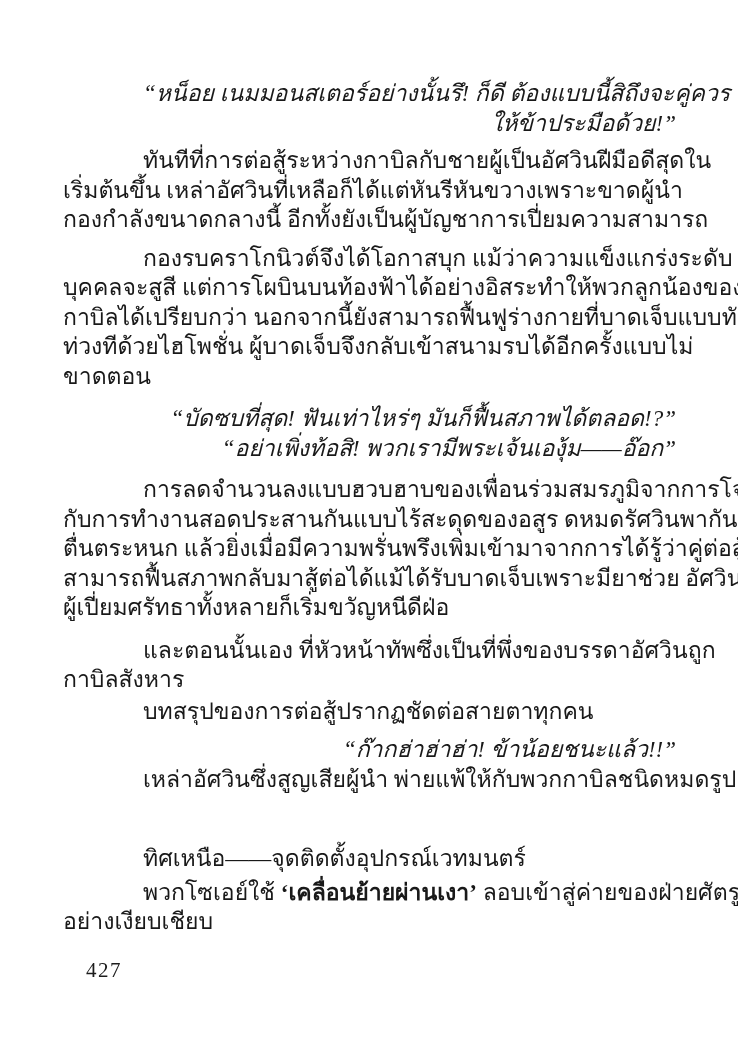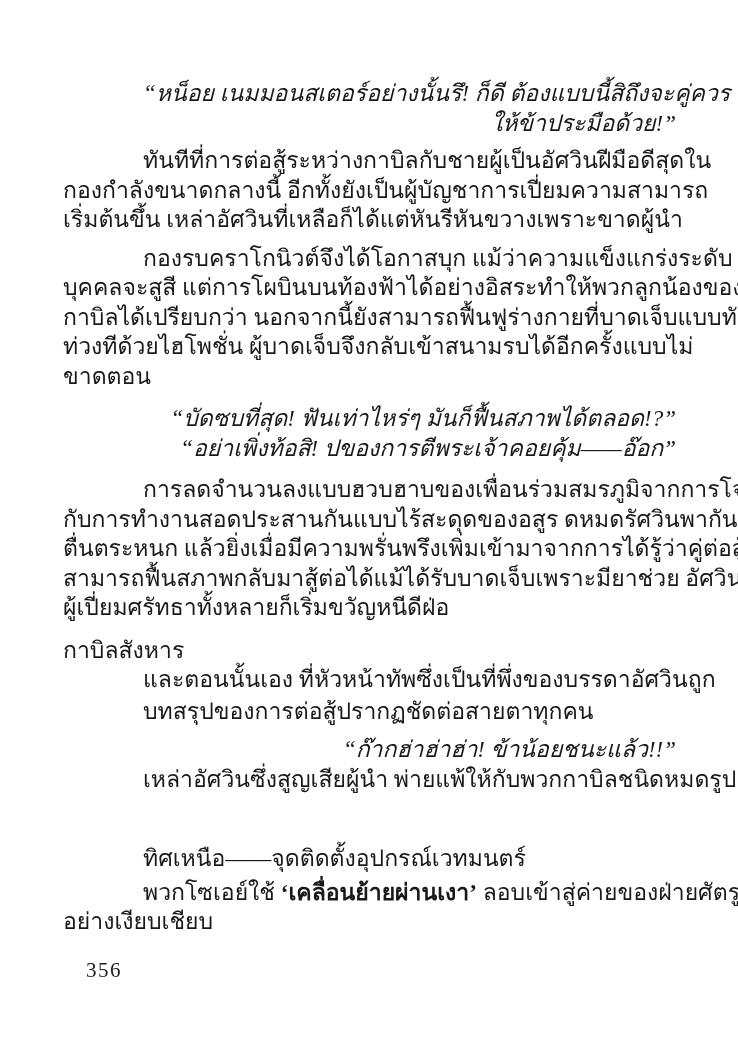--- a/index.html
+++ b/index.html
@@ -32,51 +32,51 @@
 <div class="page">
   <main class="text-block">
 
     <p class="blk dialogue">
       <span class="line indent just">“หน็อย เนมมอนสเตอร์อย่างนั้นรึ! ก็ดี ต้องแบบนี้สิถึงจะคู่ควร</span>
       <span class="line">ให้ข้าประมือด้วย!”</span>
     </p>
 
     <p class="blk mt8">
       <span class="line indent just">ทันทีที่การต่อสู้ระหว่างกาบิลกับชายผู้เป็นอัศวินฝีมือดีสุดใน</span>
+      <span class="line">เริ่มต้นขึ้น เหล่าอัศวินที่เหลือก็ได้แต่หันรีหันขวางเพราะขาดผู้นำ</span>
       <span class="line just">กองกำลังขนาดกลางนี้  อีกทั้งยังเป็นผู้บัญชาการเปี่ยมความสามารถ</span>
-      <span class="line">เริ่มต้นขึ้น เหล่าอัศวินที่เหลือก็ได้แต่หันรีหันขวางเพราะขาดผู้นำ</span>
     </p>
 
     <p class="blk mt9">
       <span class="line indent just">กองรบคราโกนิวต์จึงได้โอกาสบุก  แม้ว่าความแข็งแกร่งระดับ</span>
       <span class="line just">บุคคลจะสูสี แต่การโผบินบนท้องฟ้าได้อย่างอิสระทำให้พวกลูกน้องของ</span>
       <span class="line just">กาบิลได้เปรียบกว่า นอกจากนี้ยังสามารถฟื้นฟูร่างกายที่บาดเจ็บแบบทัน</span>
       <span class="line just">ท่วงทีด้วยไฮโพชั่น  ผู้บาดเจ็บจึงกลับเข้าสนามรบได้อีกครั้งแบบไม่</span>
       <span class="line">ขาดตอน</span>
     </p>
 
     <p class="blk dialogue mt13">
       <span class="line indent">“บัดซบที่สุด! ฟันเท่าไหร่ๆ มันก็ฟื้นสภาพได้ตลอด!?”</span>
     </p>
 
     <p class="blk dialogue">
-      <span class="line indent">“อย่าเพิ่งท้อสิ! ปของการตีพระเจ้าคอยคุ้ม——อ๊อก”</span>
+      <span class="line indent">“อย่าเพิ่งท้อสิ! พวกเรามีพระเจ้นเองุ้ม——อ๊อก”</span>
     </p>
 
     <p class="blk mt12">
       <span class="line indent just">การลดจำนวนลงแบบฮวบฮาบของเพื่อนร่วมสมรภูมิจากการโจมตี</span>
       <span class="line just">กับการทำงานสอดประสานกันแบบไร้สะดุดของอสูร  ดหมดรัศวินพากัน</span>
       <span class="line just">ตื่นตระหนก  แล้วยิ่งเมื่อมีความพรั่นพรึงเพิ่มเข้ามาจากการได้รู้ว่าคู่ต่อสู้</span>
       <span class="line just">สามารถฟื้นสภาพกลับมาสู้ต่อได้แม้ได้รับบาดเจ็บเพราะมียาช่วย  อัศวิน</span>
       <span class="line">ผู้เปี่ยมศรัทธาทั้งหลายก็เริ่มขวัญหนีดีฝ่อ</span>
     </p>
 
     <p class="blk mt13">
+      <span class="line indent just">และตอนนั้นเอง  ที่หัวหน้าทัพซึ่งเป็นที่พึ่งของบรรดาอัศวินถูก</span>
       <span class="line">กาบิลสังหาร</span>
-      <span class="line indent just">และตอนนั้นเอง  ที่หัวหน้าทัพซึ่งเป็นที่พึ่งของบรรดาอัศวินถูก</span>
     </p>
 
     <p class="blk mt2">
       <span class="line indent">บทสรุปของการต่อสู้ปรากฏชัดต่อสายตาทุกคน</span>
     </p>
 
     <p class="blk dialogue mt9">
       <span class="line indent">“ก๊ากฮ่าฮ่าฮ่า! ข้าน้อยชนะแล้ว!!”</span>
     </p>
 
@@ -88,14 +88,14 @@
       <span class="line indent">ทิศเหนือ——จุดติดตั้งอุปกรณ์เวทมนตร์</span>
     </p>
 
     <p class="blk mt4">
       <span class="line indent just"><span>พวกโซเอย์ใช้ </span><span class="bold">‘เคลื่อนย้ายผ่านเงา’</span><span> ลอบเข้าสู่ค่ายของฝ่ายศัตรู</span></span>
       <span class="line">อย่างเงียบเชียบ</span>
     </p>
 
   </main>
 
-  <div class="pagenum">356</div>
+  <div class="pagenum">427</div>
 </div>
 
 </body></html>

